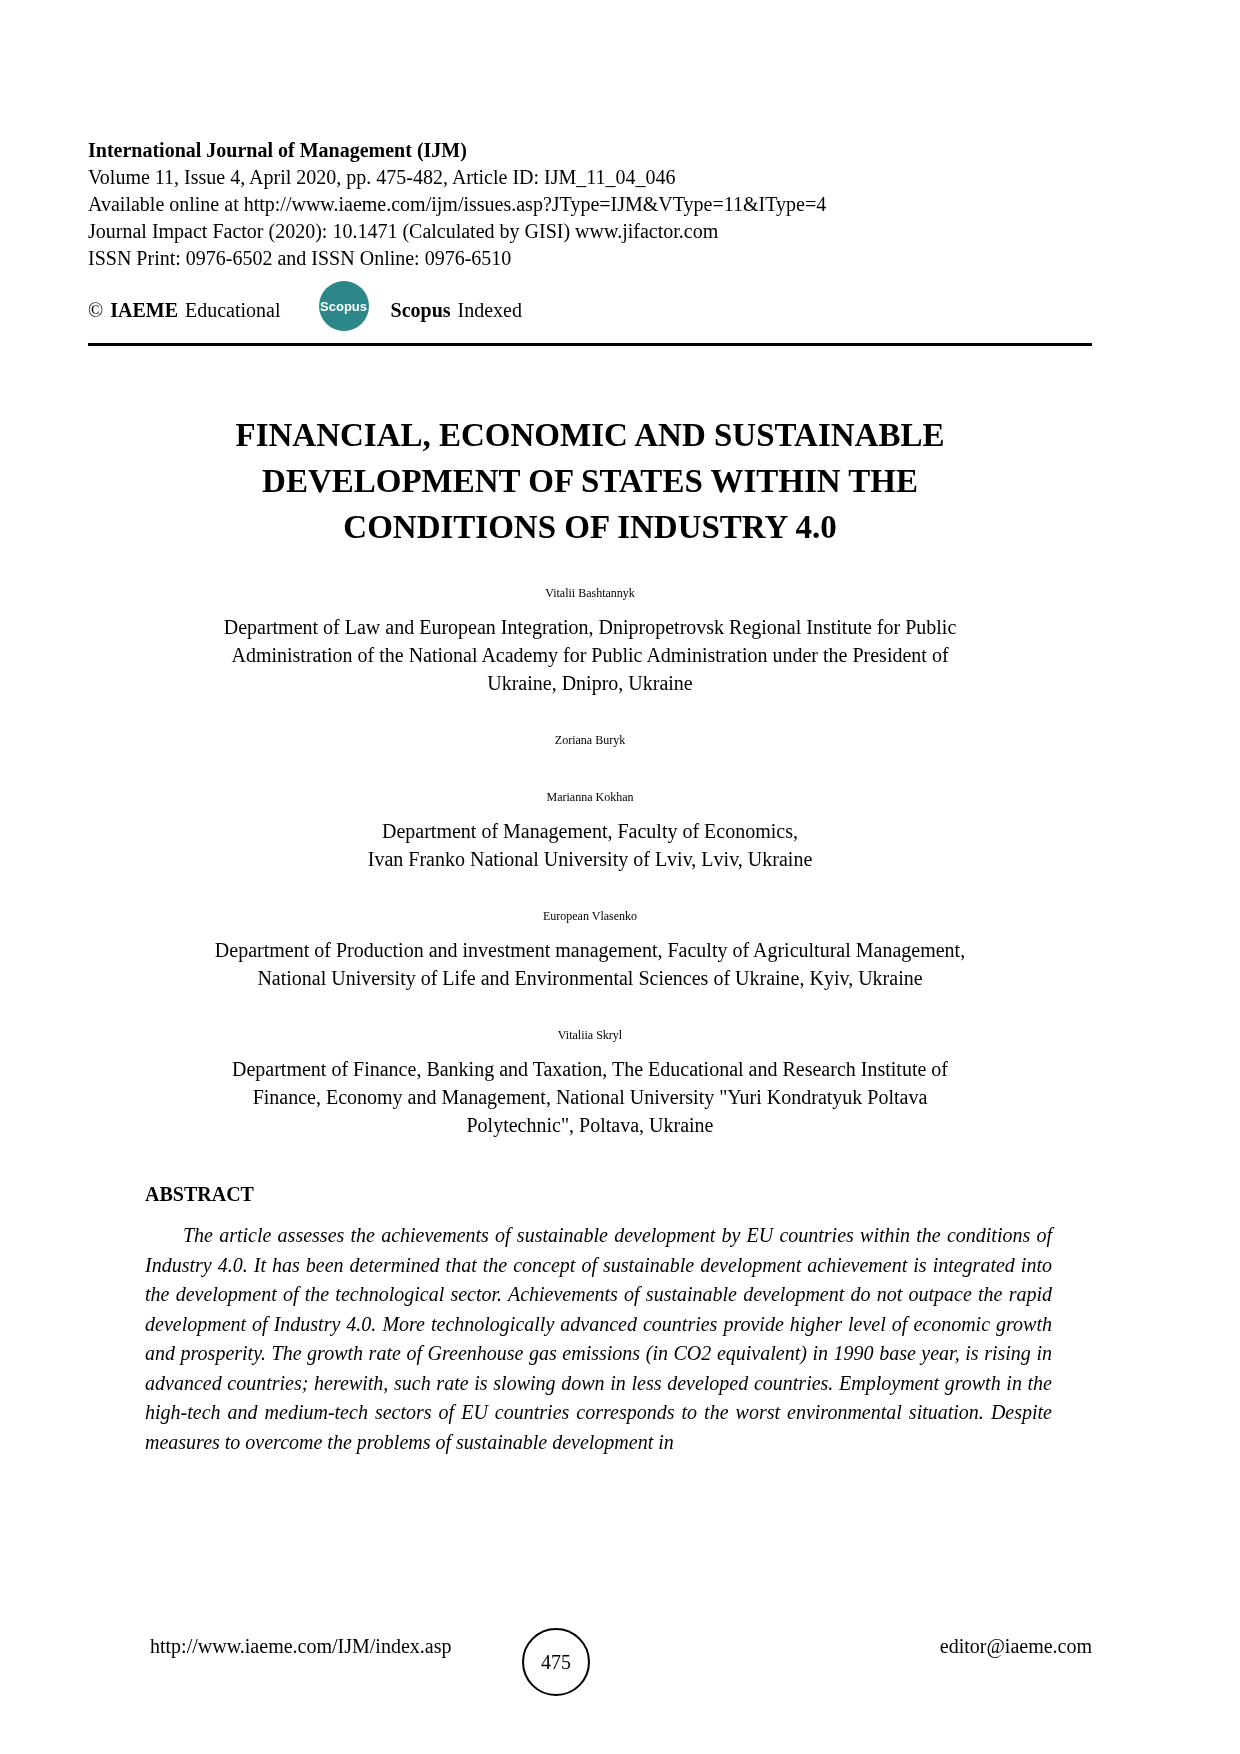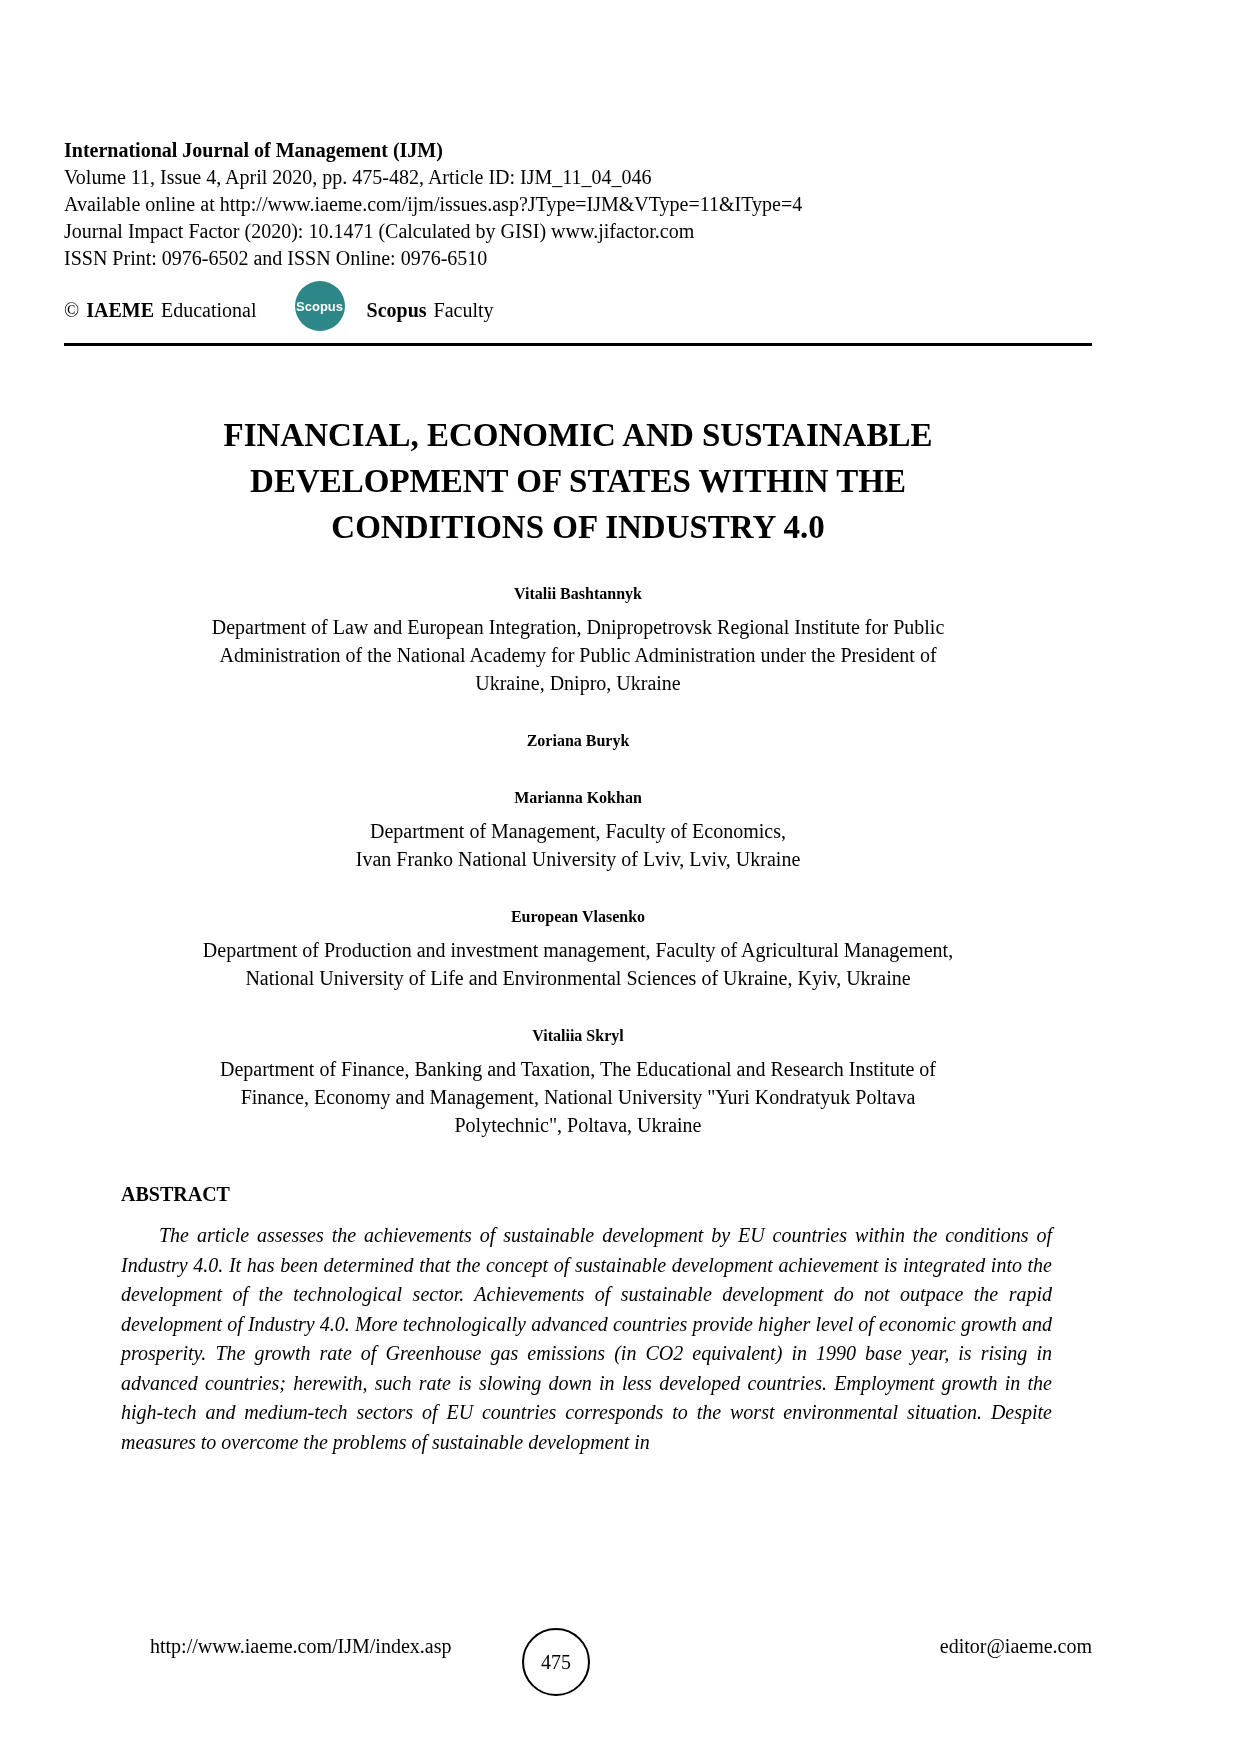--- a/index.html
+++ b/index.html
@@ -7,21 +7,21 @@
   .page {
     position: relative;
     width: 1240px;
     height: 1754px;
     margin: 0 auto;
     background: #ffffff;
     color: #000000;
     font-family: "Liberation Serif", serif;
     overflow: hidden;
   }
-  .content { padding: 137px 148px 0 64px; }
+  .content { padding: 137px 148px 0 88px; }
 
   .header-block { font-size: 20px; line-height: 27px; }
   .journal-name { font-weight: bold; }
 
   .pub-row {
     display: flex;
     align-items: center;
     margin-top: 9px;
     font-size: 20px;
   }
@@ -47,22 +47,22 @@
     text-align: center;
     font-weight: bold;
     font-size: 33px;
     line-height: 46px;
     white-space: pre-line;
   }
 
   .author-name {
     margin-top: 30px;
     text-align: center;
-    font-weight: bold;
-    font-size: 16px;
+    font-weight: normal;
+    font-size: 12px;
     line-height: 27px;
   }
   .author-aff {
     margin-top: 6px;
     text-align: center;
     font-size: 20px;
     line-height: 28px;
     white-space: pre-line;
   }
 
@@ -115,21 +115,21 @@
 
     <div class="pub-row">
       <div class="pub-left">
         <span>©</span>
         <span class="bold">IAEME</span>
         <span>Educational</span>
       </div>
       <div class="scopus-circle">Scopus</div>
       <div class="indexed">
         <span class="bold">Scopus</span>
-        <span>Faculty</span>
+        <span>Indexed</span>
       </div>
     </div>
 
     <div class="rule"></div>
 
     <h1 class="title">FINANCIAL, ECONOMIC AND SUSTAINABLE
 DEVELOPMENT OF STATES WITHIN THE
 CONDITIONS OF INDUSTRY 4.0</h1>
 
     <div>

